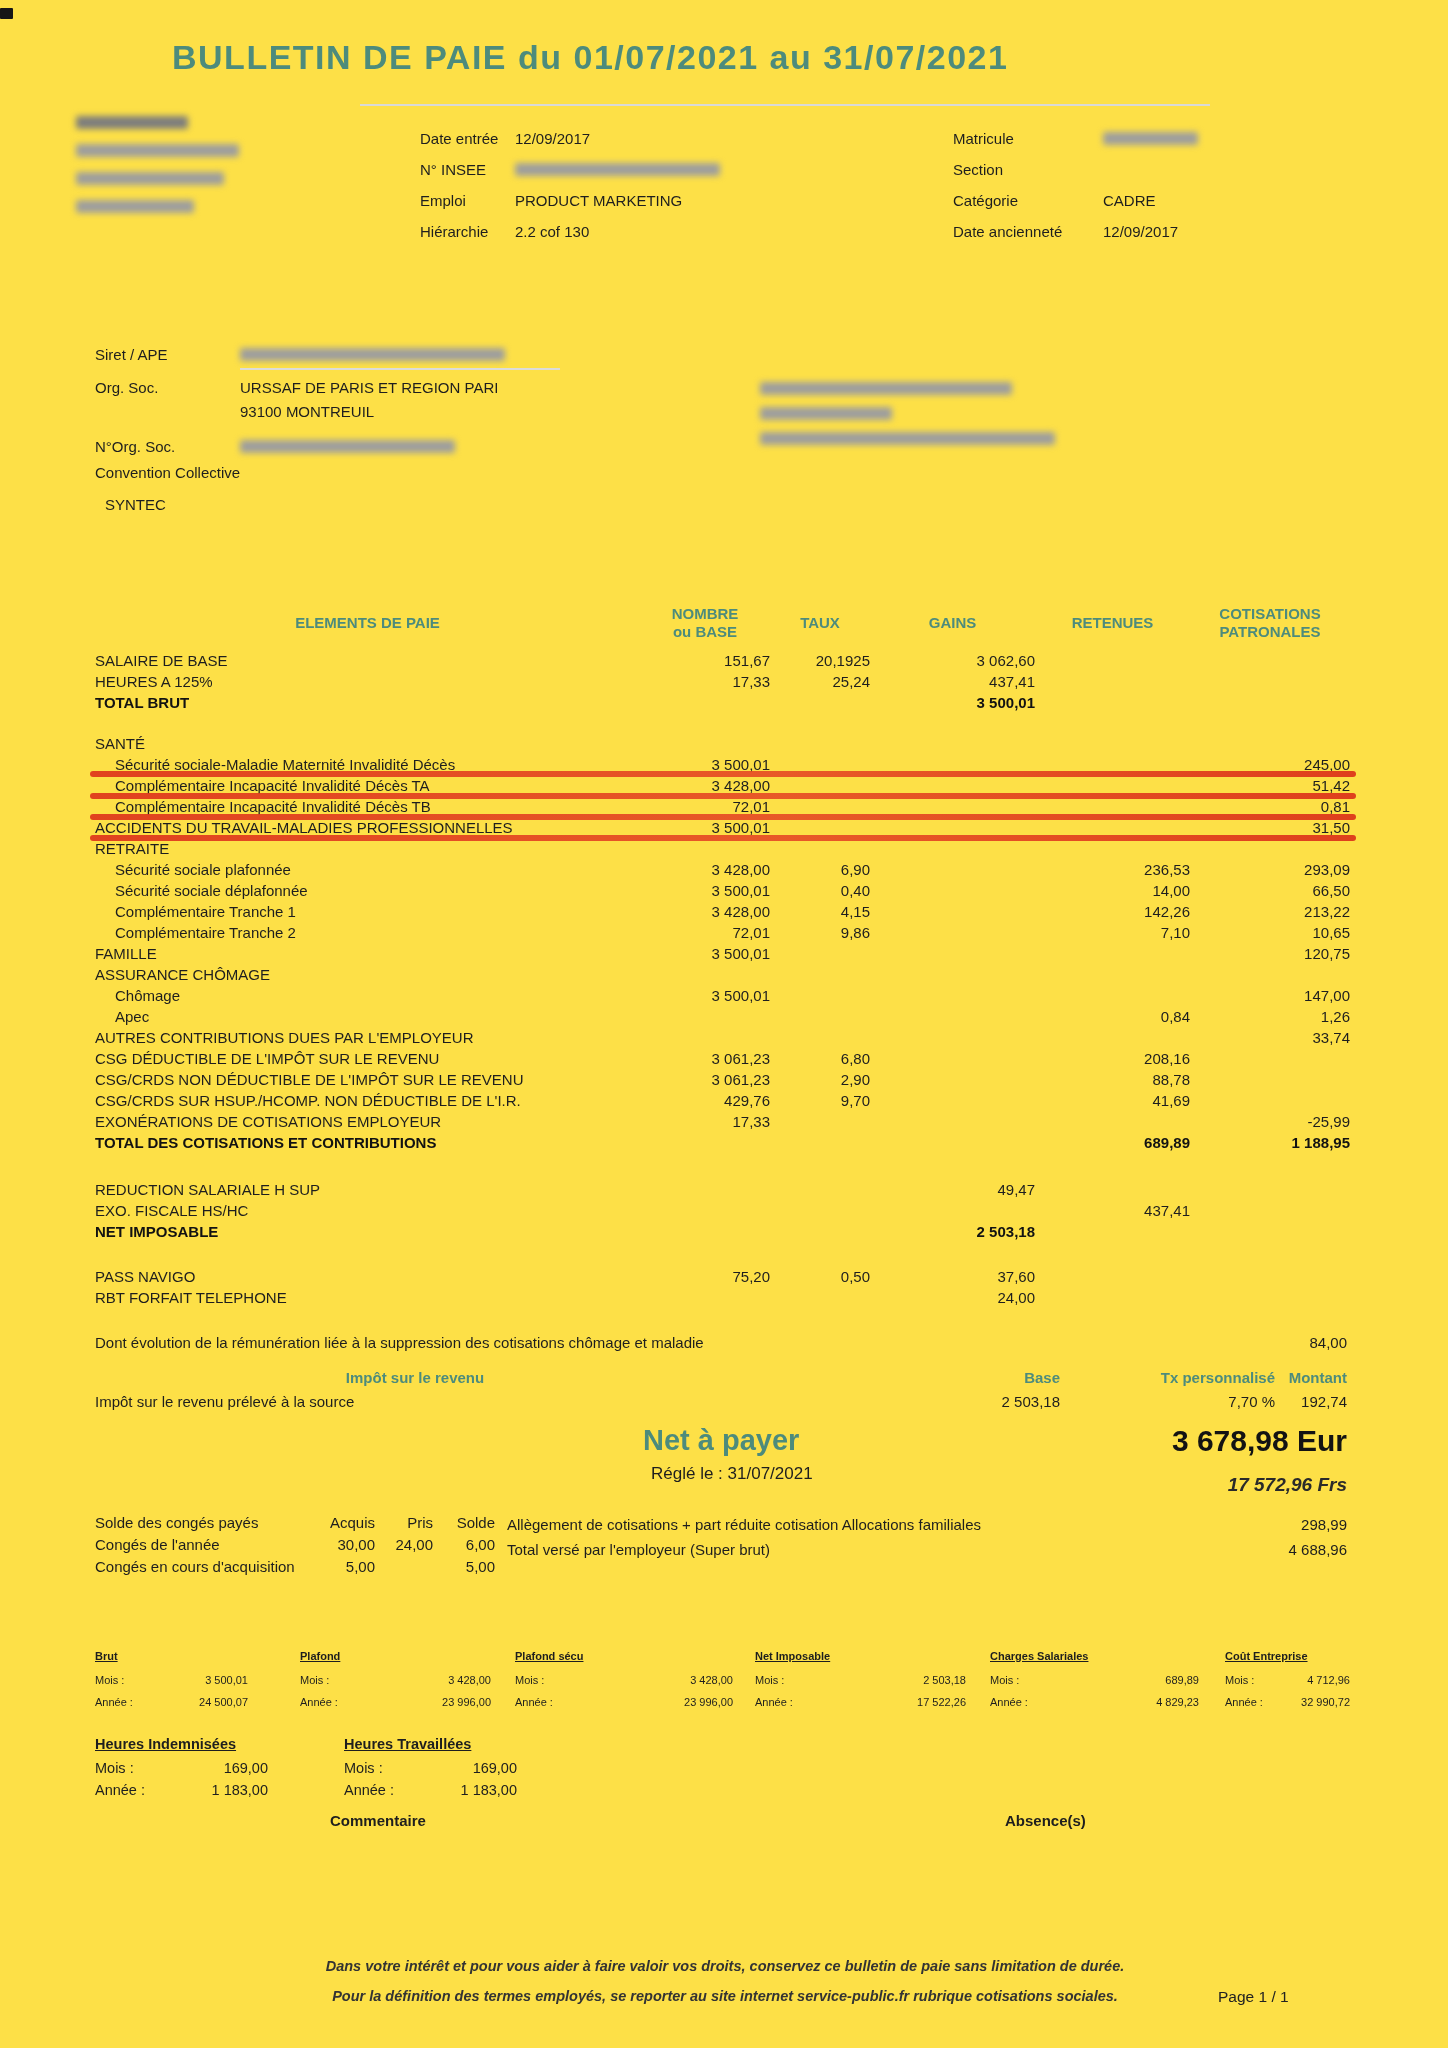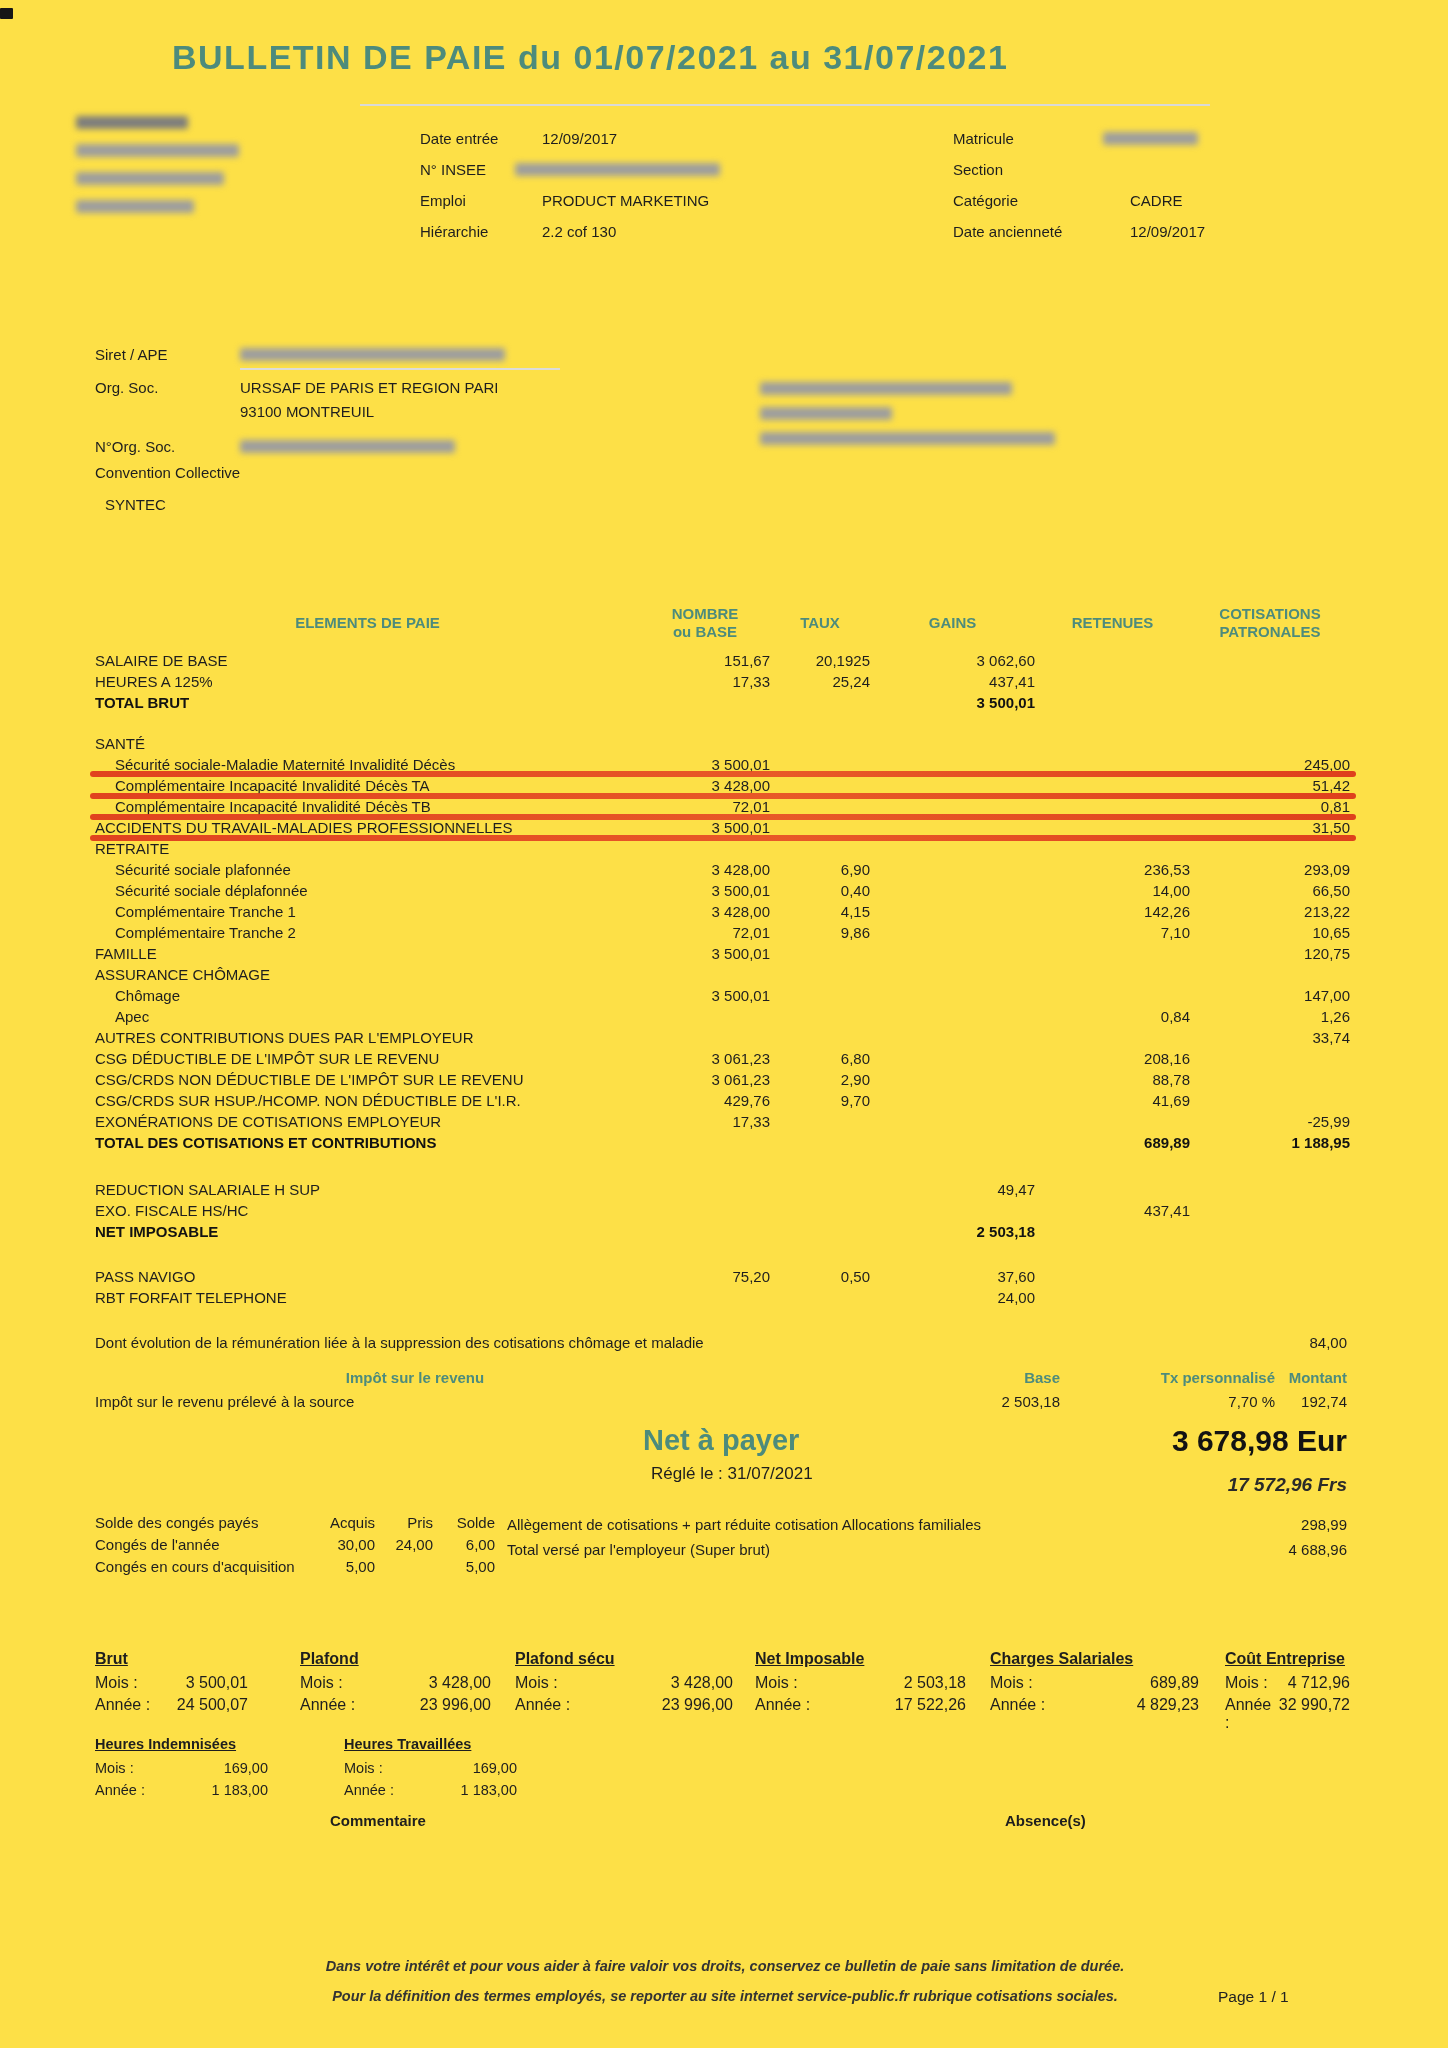--- a/index.html
+++ b/index.html
@@ -16,21 +16,21 @@
   .header-area{position:relative;margin-top:24px;height:150px;}
   .scan-line{position:absolute;top:-10px;left:360px;width:850px;height:2px;background:#d9d9d6;}
   .blur{background:#9e9e9e;filter:blur(3px);border-radius:2px;height:13px;}
   .blur.dark{background:#7d7d7d;}
   .company-redacted{position:absolute;left:76px;top:2px;}
   .company-redacted .blur{margin-bottom:15px;}
   .info-col{position:absolute;top:16px;}
   .info-col .irow{display:flex;height:31px;align-items:flex-start;}
   .info-col .ilabel{width:95px;flex:0 0 auto;}
   .info-col.right .ilabel{width:150px;}
-  .info-col .ivalue{white-space:nowrap;margin-left:27px;}
+  .info-col .ivalue{white-space:nowrap;}
   .info-left{left:420px;}
   .info-right{left:953px;}
   
   .employer-area{position:relative;margin-top:82px;height:192px;}
   .erow{position:absolute;left:95px;display:flex;}
   .erow .elabel{width:145px;flex:0 0 auto;}
   .siret-underline{position:absolute;left:240px;top:22px;width:320px;height:2px;background:#dcdcda;}
   .employee-redacted{position:absolute;left:760px;top:36px;}
   .employee-redacted .blur{margin-bottom:12px;}
   
@@ -67,21 +67,21 @@
   .np-regle{position:absolute;left:556px;top:40px;font-size:17px;}
   .np-frs{position:absolute;right:0;top:50px;font-size:19px;font-style:italic;font-weight:bold;color:#2a2a2a;}
   
   .conges-area{margin-left:95px;width:1255px;margin-top:16px;position:relative;height:84px;}
   .conges{display:grid;grid-template-columns:215px 65px 58px 62px;row-gap:5px;}
   .conges .h{font-weight:normal;}
   .conges .num{text-align:right;white-space:nowrap;}
   .emp-totals{position:absolute;left:412px;top:2px;width:840px;}
   .et-row{display:flex;justify-content:space-between;height:25px;}
   
-  .summary{margin-left:95px;width:1257px;margin-top:52px;display:grid;grid-template-columns:205px 215px 240px 235px 235px 127px;font-size:16px;}
+  .summary{margin-left:95px;width:1257px;margin-top:52px;display:grid;grid-template-columns:205px 215px 240px 235px 235px 127px;font-size:11px;}
   .mini .mt{font-weight:bold;text-decoration:underline;height:24px;}
   .mini .mr{display:flex;justify-content:space-between;height:22px;}
   .mini .mv{text-align:right;white-space:nowrap;}
   .summary .mini:nth-child(1){padding-right:52px;}
   .summary .mini:nth-child(2){padding-right:24px;}
   .summary .mini:nth-child(3){padding-right:22px;}
   .summary .mini:nth-child(4){padding-right:24px;}
   .summary .mini:nth-child(5){padding-right:26px;}
   .summary .mini:nth-child(6){padding-right:2px;}
   .summary .mini{box-sizing:border-box;}

